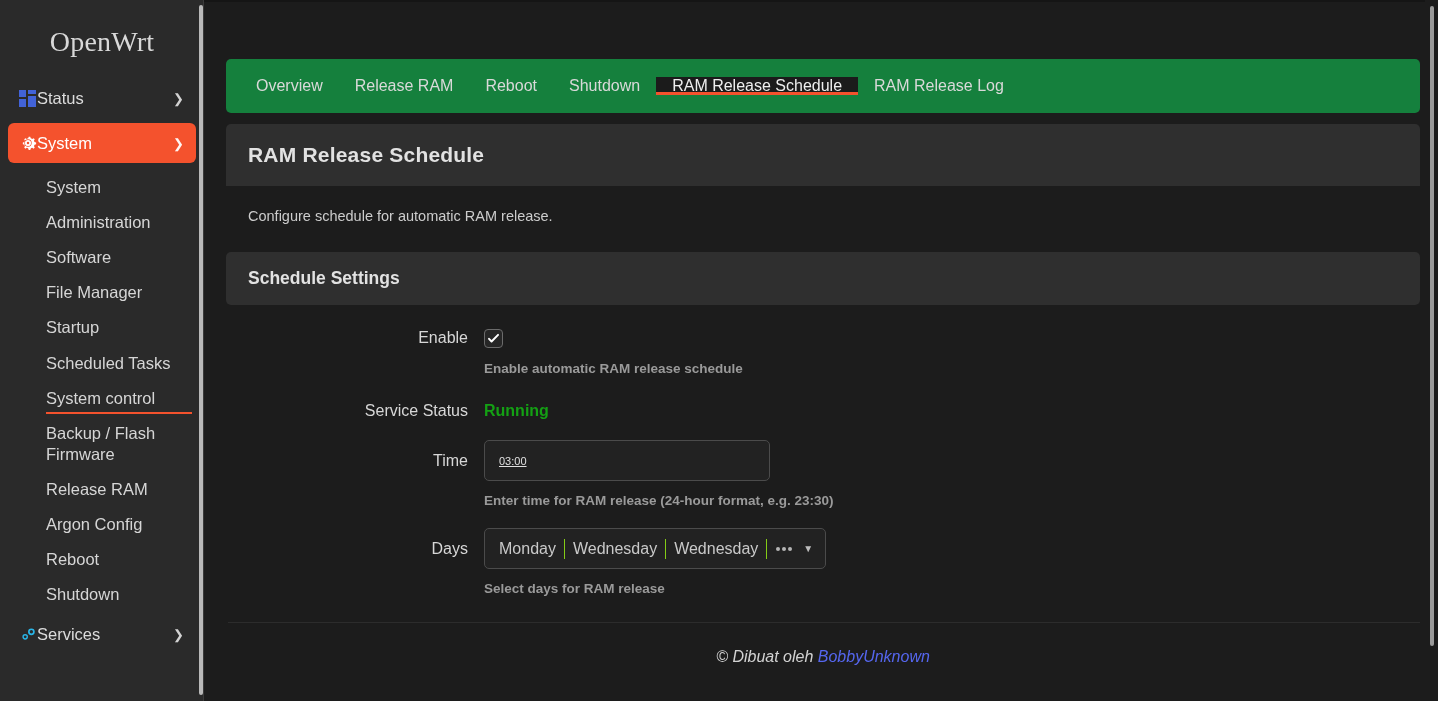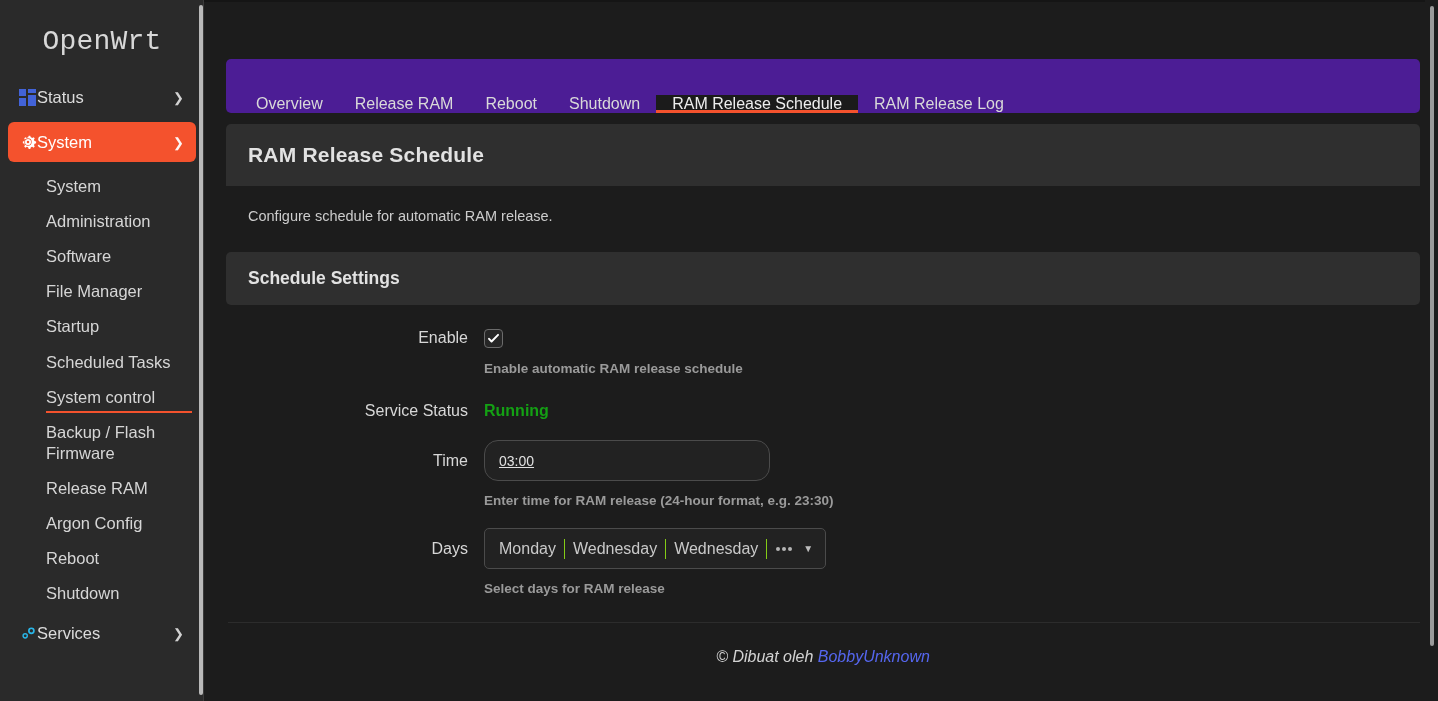--- a/index.html
+++ b/index.html
@@ -35,21 +35,21 @@
 
   #sidebar-scroll {
     width: 204px;
     height: 701px;
     overflow: hidden;
     padding-right: 0;
   }
 
   .brand {
     text-align: center;
-    font-family: Liberation Mono, monospace;
+    font-family: Liberation Serif, serif;
     font-size: 28px;
     color: #d8d8d8;
     letter-spacing: 0.2px;
     padding: 26px 0 20px 0;
     user-select: none;
   }
 
   .nav-top {
     padding: 0 8px;
   }
@@ -153,25 +153,25 @@
     overflow: hidden;
   }
 
   #main-inner {
     padding: 59px 18px 0 22px;
     width: 1234px;
   }
 
   
   .tabbar {
-    background: #4c1d95;
+    background: #15803d;
     border-radius: 5px;
     height: 54px;
     display: flex;
-    align-items: flex-end;
+    align-items: center;
     padding: 0 14px;
     overflow: hidden;
   }
   .tab {
     display: flex;
     align-items: center;
     padding: 0 16px;
     font-size: 16px;
     color: #d9d9d9;
     cursor: pointer;
@@ -270,23 +270,23 @@
     color: #14a014;
     line-height: 30px;
   }
 
   
   .tinput {
     width: 286px;
     height: 41px;
     background: #222222;
     border: 1px solid #4b4b4b;
-    border-radius: 14px;
+    border-radius: 5px;
     color: #e0e0e0;
-    font-size: 14px;
+    font-size: 11px;
     font-family: "Liberation Sans", sans-serif;
     padding: 0 14px;
     outline: none;
     text-decoration: underline;
   }
 
   
   .mselect {
     display: inline-flex;
     align-items: center;

